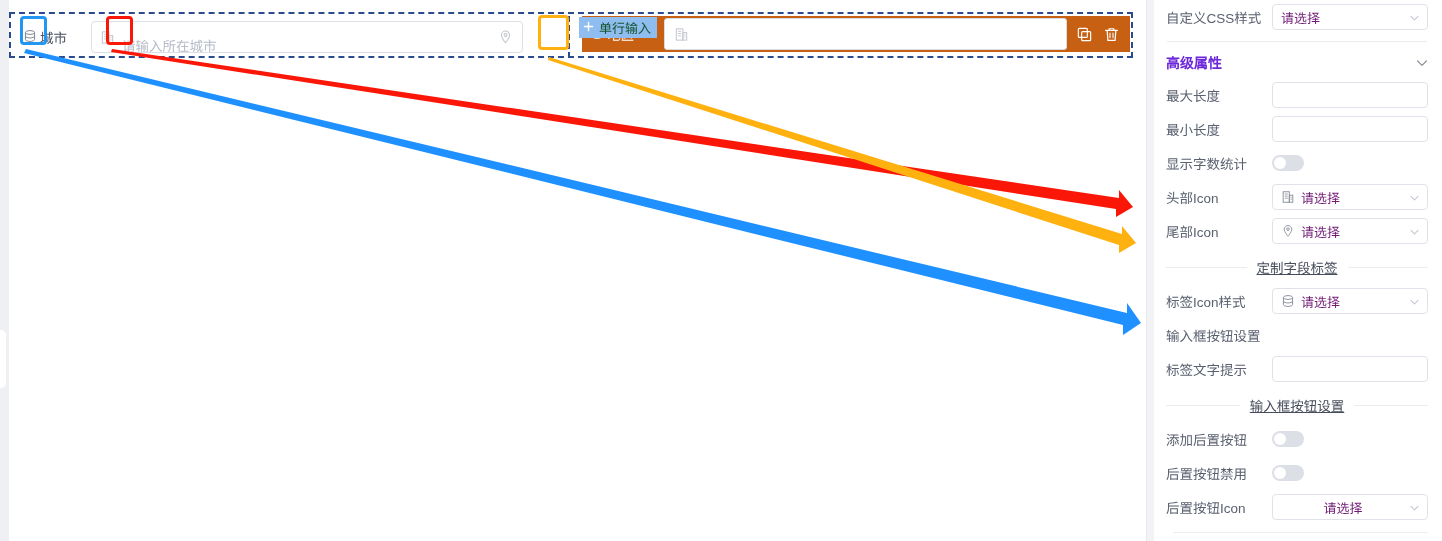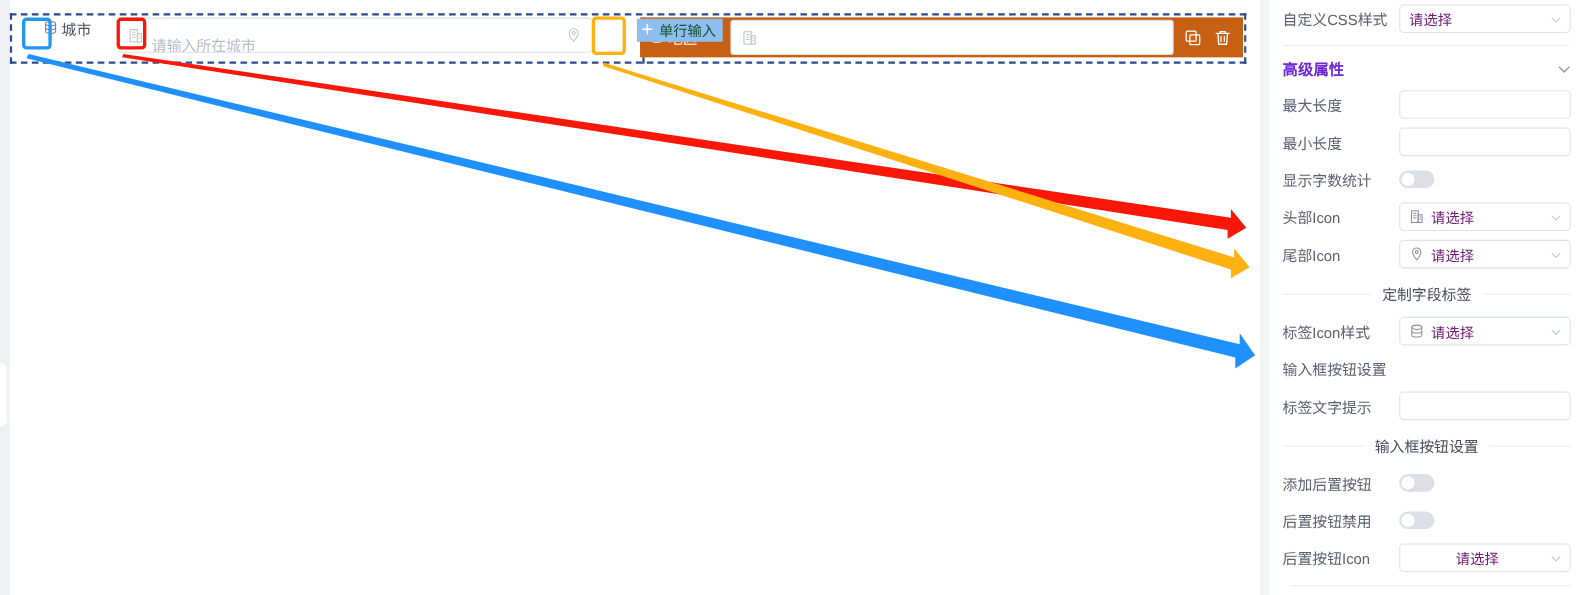--- a/index.html
+++ b/index.html
@@ -41,25 +41,25 @@
     left: 0px; top: 12px;
     width: 1124px; height: 46px;
     border: 2px dashed #2b4b8f;
     box-sizing: border-box;
     background: #ffffff;
   }
 
   
   .field-city {
     position: absolute;
-    left: 18px; top: 2px;
+    left: 2px; top: 2px;
     width: 557px; height: 42px;
     box-sizing: border-box;
     border-right: 2px dashed #2b4b8f;
-    display: flex; align-items: flex-start;
+    display: flex; align-items: center;
   }
   .city-label {
     width: 78px;
     display: flex; align-items: center; gap: 3px;
     font-size: 13.5px; color: #3c4353;
     padding-left: 10px;
     box-sizing: border-box;
     white-space: nowrap;
   }
   .city-label .lbl-text { color:#4a5160; }
@@ -217,21 +217,21 @@
   }
   .section-title .caret { width: 13px; height: 13px; }
 
   .grouphdr {
     display: flex; align-items: center;
     gap: 10px;
     height: 30px;
     margin: 4px 0 2px 0;
   }
   .grouphdr .gline { flex: 1; height: 1px; background: #e9ebef; }
-  .grouphdr .gtext { font-size: 13.5px; color: #474d5b; white-space: nowrap; }
+  .grouphdr .gtext { font-size: 13.5px; color: #474d5b; white-space: nowrap; text-decoration: underline; }
 
   .toggle {
     width: 32px; height: 16px;
     border-radius: 9px;
     background: #dcdfe6;
     position: relative;
     cursor: pointer;
   }
   .toggle::after {
     content: "";

